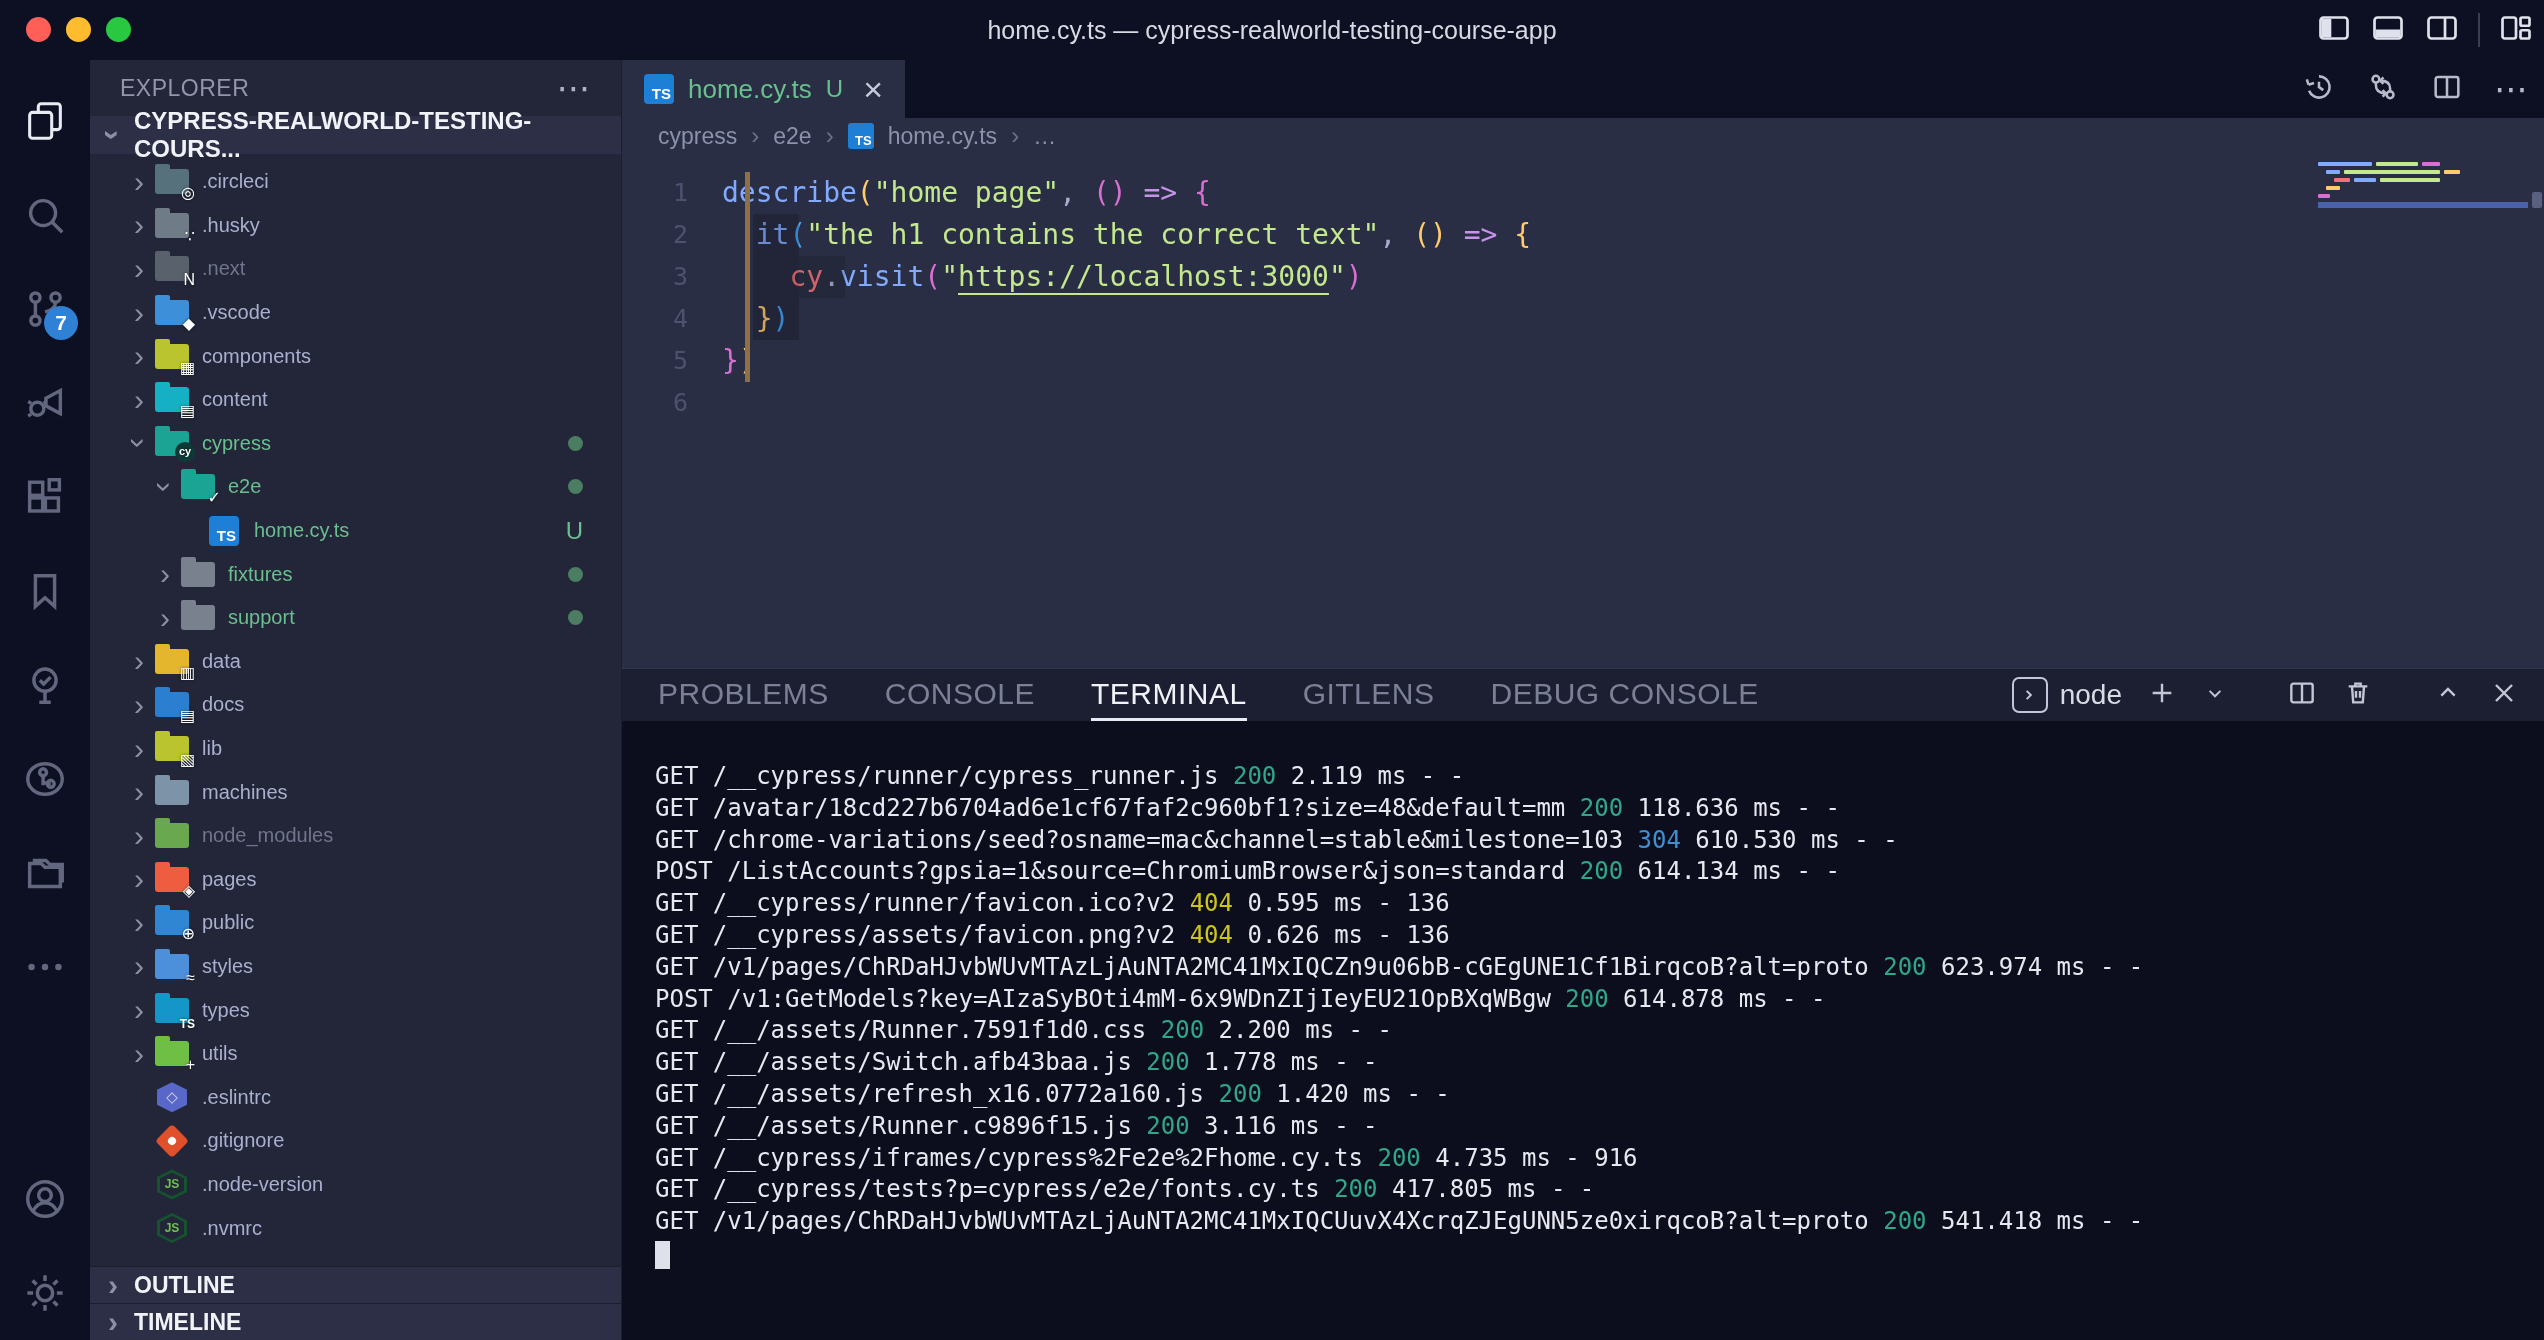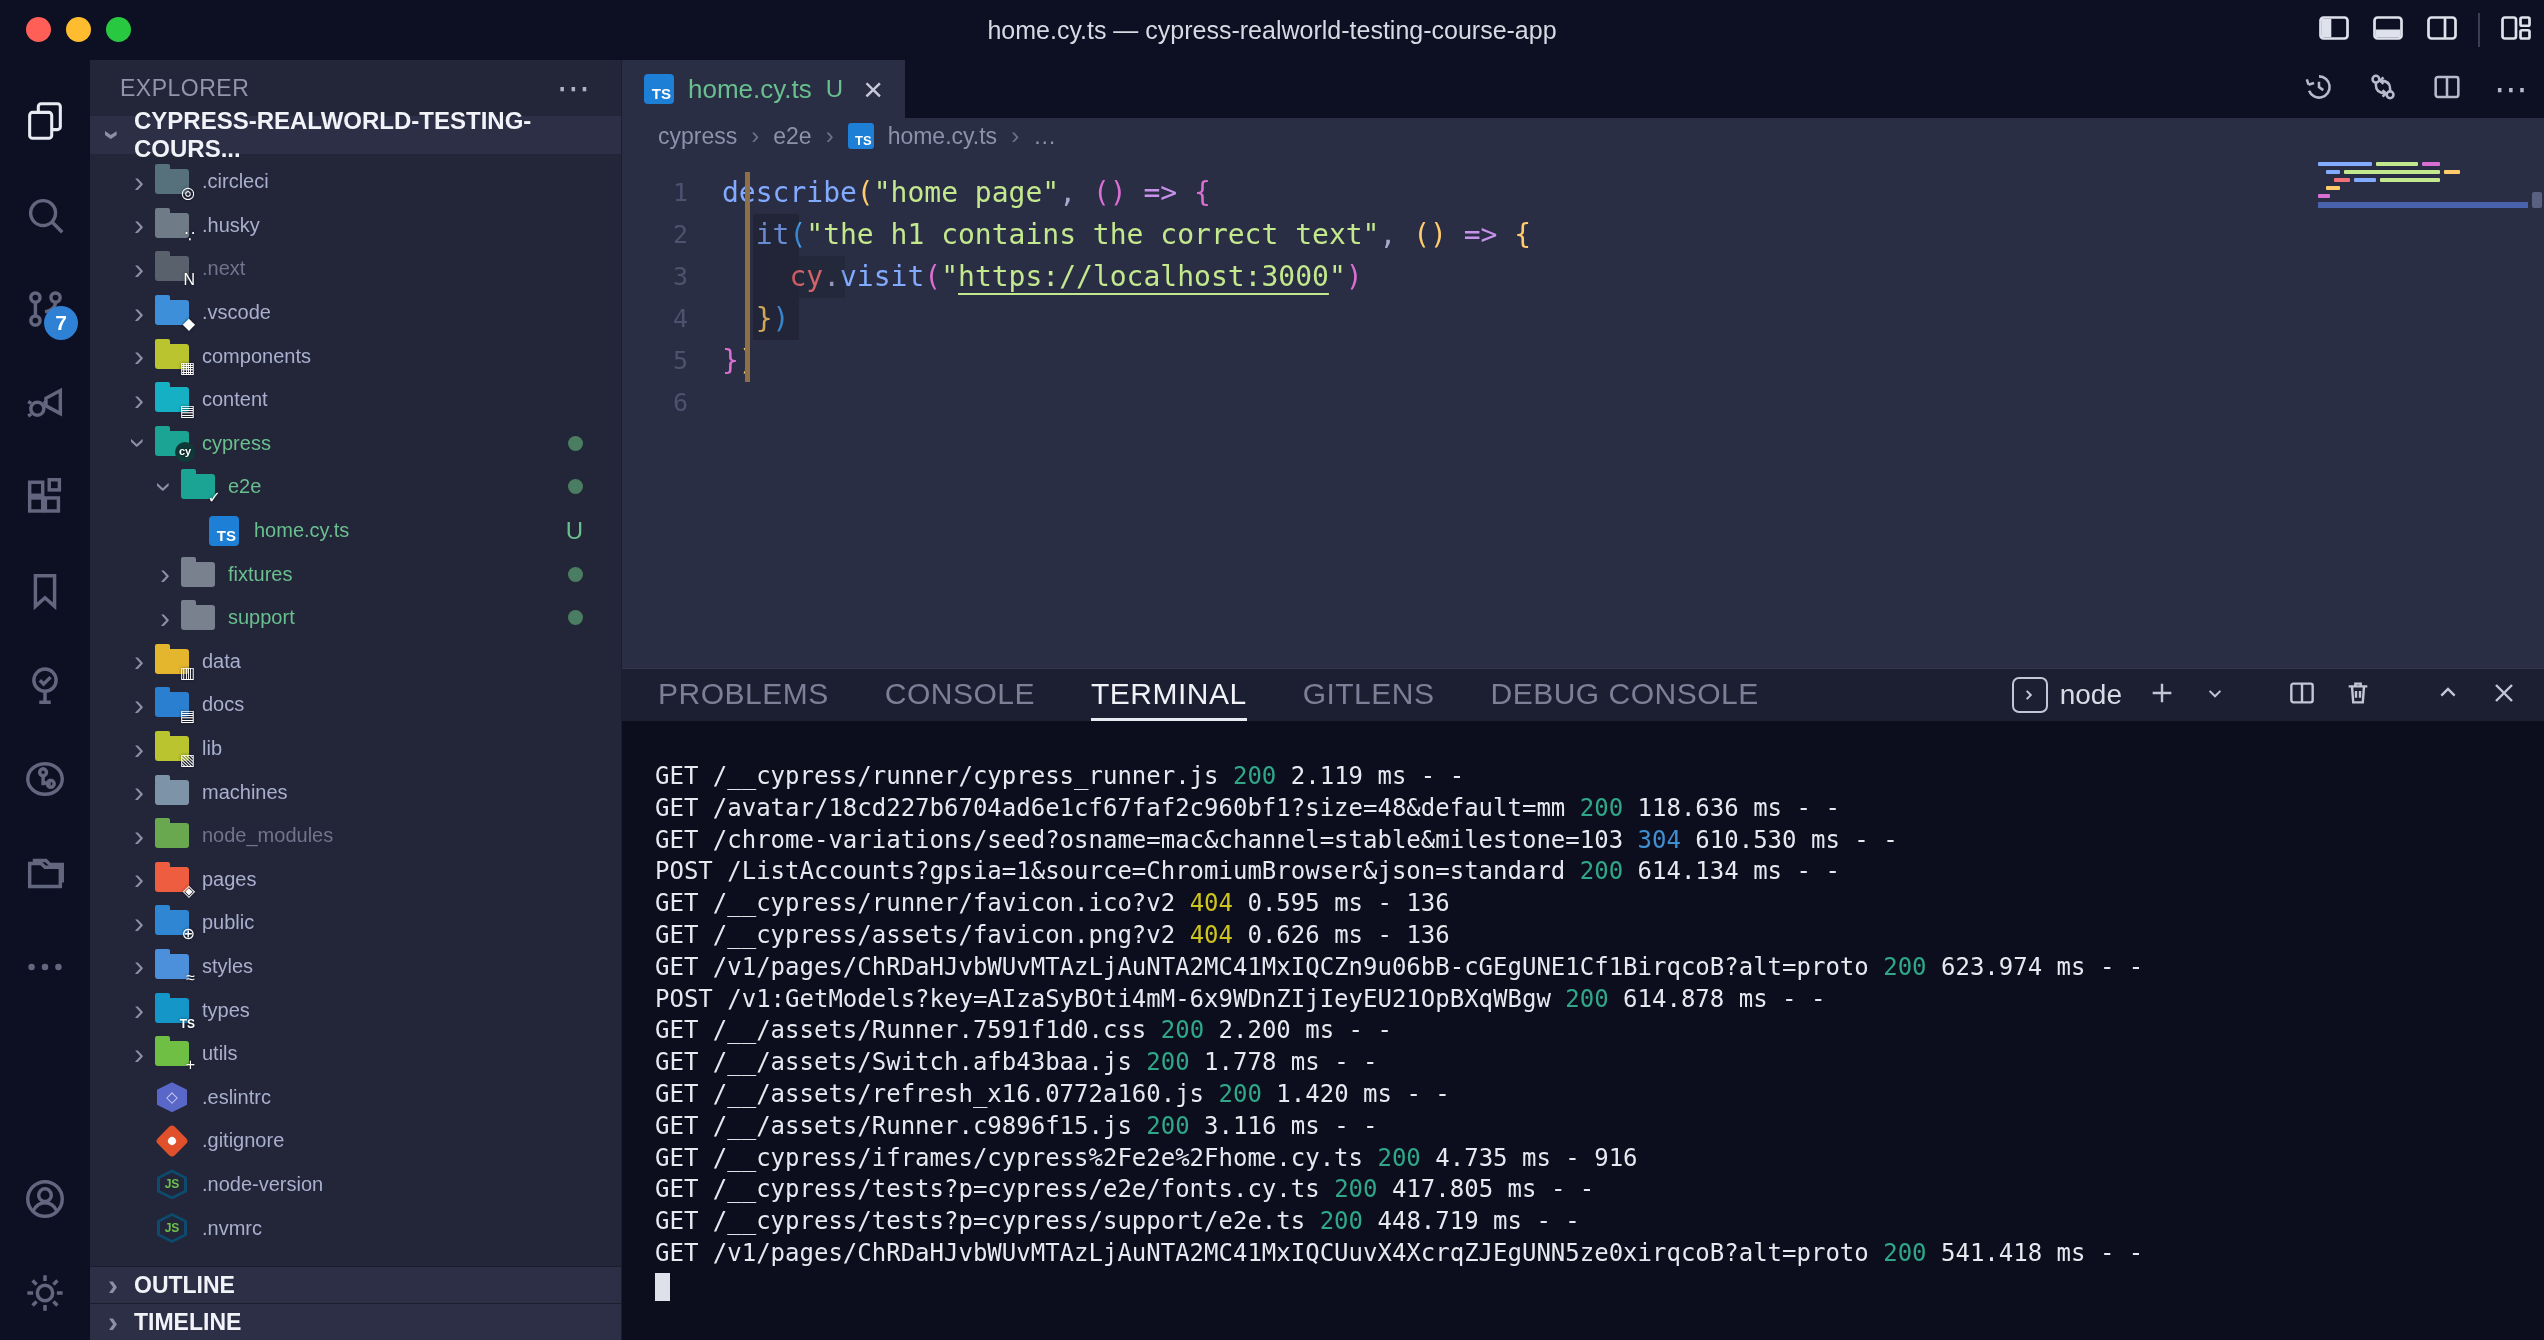--- a/index.html
+++ b/index.html
@@ -46,21 +46,21 @@
   .iconbox{width:40px;height:34px;display:flex;align-items:center;justify-content:center;position:relative;flex:none}
   .folder{width:34px;height:25px;border-radius:3px;position:relative}
   .folder::before{content:"";position:absolute;left:0;top:-5px;width:15px;height:7px;border-radius:2px 2px 0 0;background:inherit}
   .fbadge{position:absolute;right:-6px;bottom:-7px;font-size:16px;line-height:1;color:#fff;text-shadow:0 0 3px rgba(0,0,0,.6)}
   .fbadge.circle{background:#0e3b38;border-radius:50%;width:20px;height:20px;font-size:11px;font-weight:700;display:flex;align-items:center;justify-content:center;bottom:-6px}
   .fbadge.ts{font-size:12px;font-weight:700}
   .icon-ts{width:30px;height:30px;border-radius:4px;background:#1d7fd6;color:#fff;font-weight:700;font-size:15px;display:flex;align-items:end;justify-content:end;padding:2px 3px}
   .icon-eslint{width:30px;height:30px;background:#5968c8;clip-path:polygon(50% 0,100% 25%,100% 75%,50% 100%,0 75%,0 25%);display:flex;align-items:center;justify-content:center;color:#cdd3f5;font-size:15px}
   .icon-git{width:24px;height:24px;background:#e0502a;transform:rotate(45deg);border-radius:4px;position:relative}
   .icon-git::after{content:"";position:absolute;left:8px;top:8px;width:8px;height:8px;border-radius:50%;background:#fff}
-  .icon-node{width:30px;height:30px;background:#0c4a6e;clip-path:polygon(50% 0,100% 25%,100% 75%,50% 100%,0 75%,0 25%);position:relative;display:flex;align-items:center;justify-content:center}
+  .icon-node{width:30px;height:30px;background:#14532d;clip-path:polygon(50% 0,100% 25%,100% 75%,50% 100%,0 75%,0 25%);position:relative;display:flex;align-items:center;justify-content:center}
   .icon-node::before{content:"";position:absolute;inset:3px;background:var(--sidebar);clip-path:polygon(50% 0,100% 25%,100% 75%,50% 100%,0 75%,0 25%)}
   .icon-node span{position:relative;font-size:12px;font-weight:700;color:#6cc24a}
   .marker{margin-left:auto}
   .marker.dot{width:15px;height:15px;border-radius:50%;background:#4a7d61}
   .marker.U{color:var(--treegreen);font-size:24px}
   .section-row{height:37px;flex:none;background:var(--section);border-top:1px solid #1b1e2f;display:flex;align-items:center;padding:0 10px;color:var(--white);font-weight:700;font-size:23px;gap:8px}
   
   .editorcol{flex:1;display:flex;flex-direction:column;min-width:0;background:var(--editor)}
   .tabstrip{height:58px;flex:none;background:var(--base);display:flex;position:relative}
   .tab{background:var(--editor);display:flex;align-items:center;padding:0 22px;gap:14px}
@@ -603,21 +603,20 @@
             <div class="tline"><span>GET /__cypress/runner/favicon.ico?v2 </span><span class="st-yellow">404</span><span> 0.595 ms - 136</span></div>
             <div class="tline"><span>GET /__cypress/assets/favicon.png?v2 </span><span class="st-yellow">404</span><span> 0.626 ms - 136</span></div>
             <div class="tline"><span>GET /v1/pages/ChRDaHJvbWUvMTAzLjAuNTA2MC41MxIQCZn9u06bB-cGEgUNE1Cf1BirqcoB?alt=proto </span><span class="st-green">200</span><span> 623.974 ms - -</span></div>
             <div class="tline"><span>POST /v1:GetModels?key=AIzaSyBOti4mM-6x9WDnZIjIeyEU21OpBXqWBgw </span><span class="st-green">200</span><span> 614.878 ms - -</span></div>
             <div class="tline"><span>GET /__/assets/Runner.7591f1d0.css </span><span class="st-green">200</span><span> 2.200 ms - -</span></div>
             <div class="tline"><span>GET /__/assets/Switch.afb43baa.js </span><span class="st-green">200</span><span> 1.778 ms - -</span></div>
             <div class="tline"><span>GET /__/assets/refresh_x16.0772a160.js </span><span class="st-green">200</span><span> 1.420 ms - -</span></div>
             <div class="tline"><span>GET /__/assets/Runner.c9896f15.js </span><span class="st-green">200</span><span> 3.116 ms - -</span></div>
             <div class="tline"><span>GET /__cypress/iframes/cypress%2Fe2e%2Fhome.cy.ts </span><span class="st-green">200</span><span> 4.735 ms - 916</span></div>
             <div class="tline"><span>GET /__cypress/tests?p=cypress/e2e/fonts.cy.ts </span><span class="st-green">200</span><span> 417.805 ms - -</span></div>
-            <div class="tline"><span>GET /__cypress/tests?p=cypress/support/e2e.ts </span><span class="st-green">200</span><span> 448.719 ms - -</span></div>
             <div class="tline"><span>GET /v1/pages/ChRDaHJvbWUvMTAzLjAuNTA2MC41MxIQCUuvX4XcrqZJEgUNN5ze0xirqcoB?alt=proto </span><span class="st-green">200</span><span> 541.418 ms - -</span></div>
             <div class="cursor"></div>
           </div>
       </div>
     </div>
 
   </div>
 </div>
 
 </body></html>

